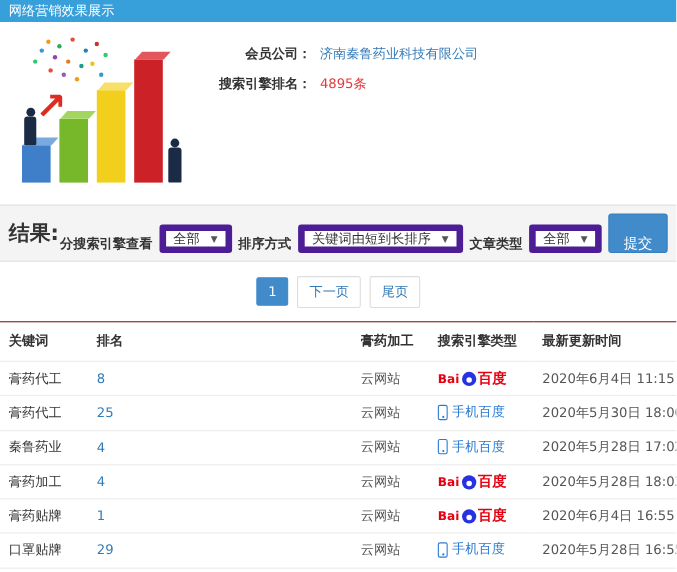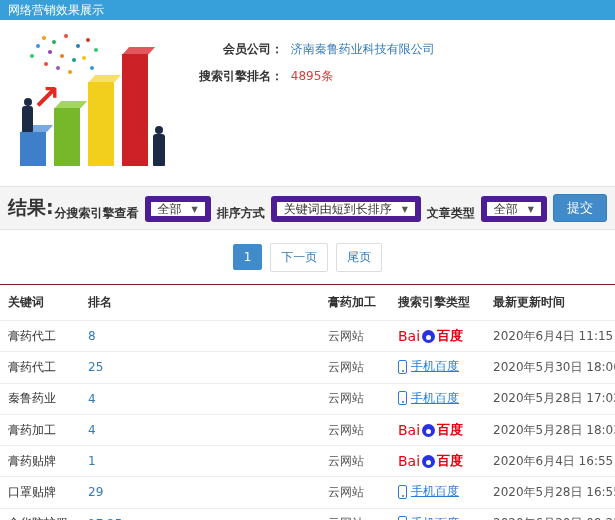--- a/index.html
+++ b/index.html
@@ -43,46 +43,46 @@
 
   
   .filter-bar { display:flex; align-items:center; background:#f4f4f4;
     border-top:1px solid #e2e2e2; border-bottom:1px solid #e2e2e2; padding:7px 8px; }
   .result-label { font-weight:bold; font-size:19px; }
   .filter-group { margin-left:auto; display:flex; align-items:flex-end; gap:6px; }
   .filter-label { font-weight:bold; }
   .select { display:inline-flex; align-items:center; gap:10px; height:26px; padding:0 7px;
     background:#fff; border:6px solid #4c1d95; border-radius:3px; cursor:pointer; }
   .caret { font-size:8px; color:#555; }
-  .submit-btn { height:28px; padding:4px 13px; background:#428bca; border:1px solid #357ebd;
+  .submit-btn { height:28px; padding:17px 13px; background:#428bca; border:1px solid #357ebd;
     color:#fff; border-radius:3px; font-size:13px; font-family:inherit; cursor:pointer; }
 
   
   .pagination { text-align:center; padding:13px 0 12px; }
   .page-item { display:inline-block; padding:5px 10px; margin:0 2px; border:1px solid #ddd;
     border-radius:2px; color:#337ab7; text-decoration:none; background:#fff; }
   .page-item.active { background:#428bca; border-color:#428bca; color:#fff; }
 
   
   table { width:615px; border-collapse:collapse; table-layout:fixed; }
   th, td { text-align:left; padding:6px 8px; border-bottom:1px solid #ececec; overflow:hidden; white-space:nowrap; }
   th { font-weight:bold; color:#333; border-top:1px solid #7f1d1d; padding:9px 8px; }
   .c-keyword { color:#333; }
   .c-rank a { color:#337ab7; text-decoration:none; }
   .c-ranktype, .c-updated { color:#555; }
 
   
   .baidu-logo { display:inline-flex; align-items:center; }
   .baidu-logo i { font-style:normal; }
-  .baidu-bai { color:#e60012; font-weight:normal; font-style:italic; font-size:14px; }
+  .baidu-bai { color:#e60012; font-weight:bold; font-style:italic; font-size:11px; }
   .baidu-paw { width:13px; height:13px; border-radius:50%; background:#2932e1; display:inline-block; margin:0 2px; position:relative; }
   .baidu-paw::after { content:""; position:absolute; left:4px; top:5px; width:5px; height:5px; border-radius:50%; background:#fff; }
   .baidu-cn { color:#e60012; font-weight:bold; font-size:13px; }
   .mobile-logo { display:inline-flex; align-items:center; gap:4px; color:#2b7bd3; }
-  .mobile-logo i { font-style:normal;text-decoration:underline; }
+  .mobile-logo i { font-style:normal; }
   .phone-icon { width:9px; height:14px; border:1px solid #2b7bd3; border-radius:2px; display:inline-block; position:relative; }
   .phone-icon::after { content:""; position:absolute; bottom:1px; left:50%; margin-left:-1px; width:2px; height:2px; border-radius:50%; background:#2b7bd3; }
 </style>
 </head>
 <body>
 
 <div class="titlebar">网络营销效果展示</div>
 
 <div class="top">
   <div class="chart-art">

